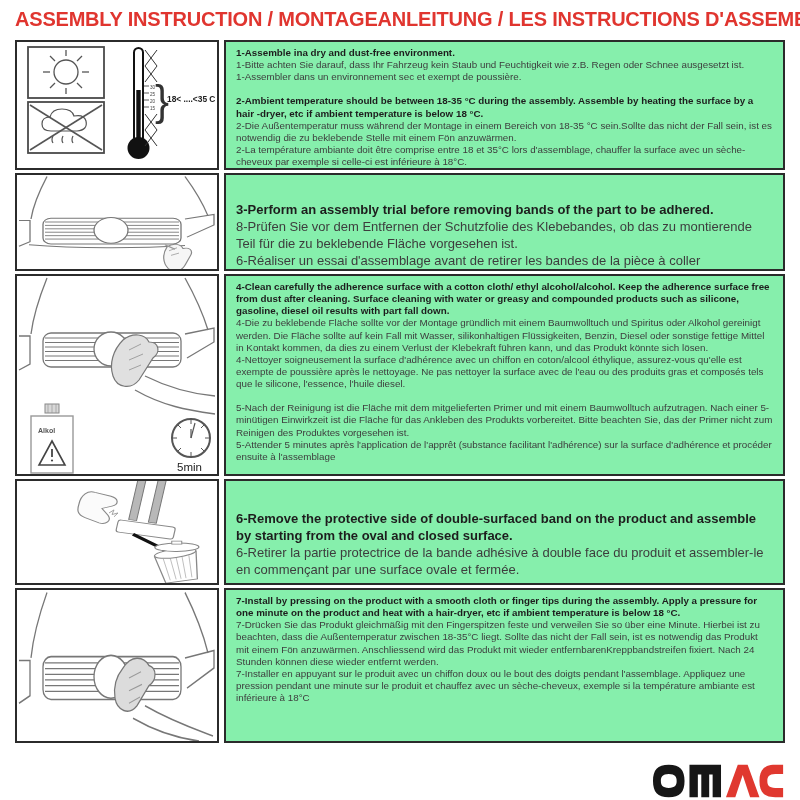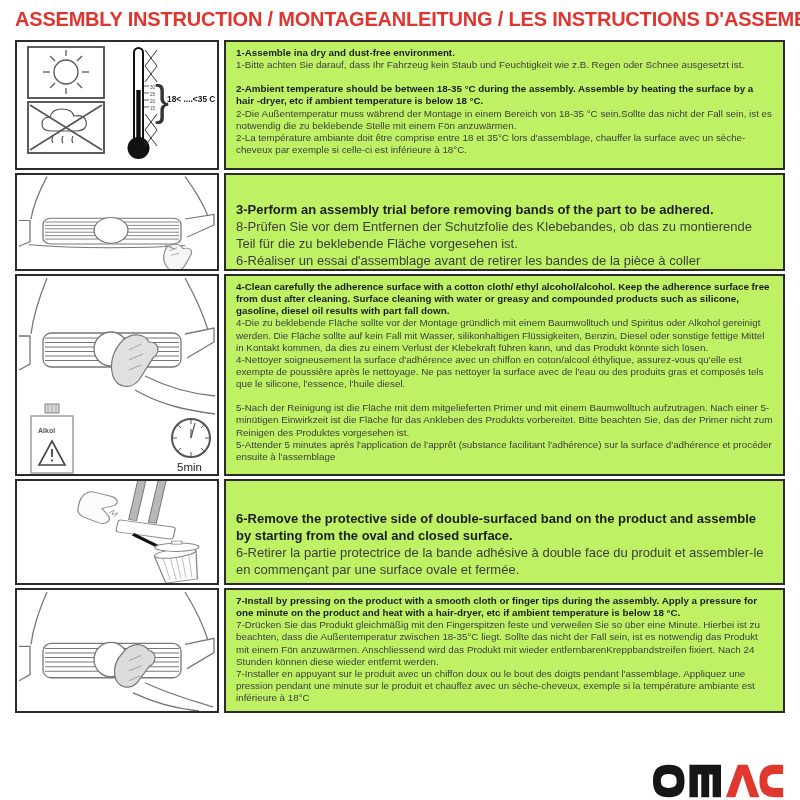--- a/index.html
+++ b/index.html
@@ -4,23 +4,23 @@
 <style>
   html,body{margin:0;padding:0;background:#ffffff;}
   .page{position:relative;width:800px;height:800px;box-sizing:border-box;
         padding:6px 15px 0 15px;overflow:hidden;background:#fff;
         font-family:"Liberation Sans",sans-serif;}
   .hdr{margin:2px 0 9px 0;text-align:center;font-weight:bold;font-size:20px;
        letter-spacing:-0.2px;color:#e0352f;white-space:nowrap;}
   .row{display:flex;gap:5px;margin-bottom:3px;}
   .art{flex:none;width:204px;border:2px solid #2b2b2b;box-sizing:border-box;
        background:#fff;position:relative;overflow:hidden;}
-  .txt{flex:1;border:2px solid #2b2b2b;box-sizing:border-box;background:#bef264;
+  .txt{flex:1;border:2px solid #2b2b2b;box-sizing:border-box;background:#86efac;
        padding:5px 10px;overflow:hidden;}
-  .r1{height:130px;} .r2{height:98px;} .r3{height:202px;} .r4{height:106px;} .r5{height:125px;}
+  .r1{height:130px;} .r2{height:98px;} .r3{height:202px;} .r4{height:106px;} .r5{height:155px;}
   .r2 .txt{padding-top:27px;} .r4 .txt{padding-top:30px;}
   p{margin:0;font-size:9.8px;line-height:1.24;color:#3d3d3d;}
   p.en{font-weight:bold;color:#1d1d1d;}
   .big p{font-size:13px;line-height:1.3;}
   .gap{height:12px;}
   .logo{position:absolute;right:9px;bottom:2px;background:#fff;padding-left:8px;}
   svg{display:block;}
   .art svg{width:100%;height:100%;}
 </style>
 </head>
@@ -79,20 +79,21 @@
               <line x1="140" y1="88" x2="128" y2="104"></line>
           </g>
           <text x="138" y="73" font-size="42" fill="#333">}</text>
           <text x="150" y="60" font-size="8.4" font-weight="bold" fill="#222">18&lt; ....&lt;35 C</text>
         </g>
       </svg>
     </div>
     <div class="txt">
       <p class="en">1-Assemble ina dry and dust-free environment.</p>
       <p>1-Bitte achten Sie darauf, dass Ihr Fahrzeug kein Staub und Feuchtigkeit wie z.B. Regen oder Schnee ausgesetzt ist.</p>
+      <p>1-Assembler dans un environnement sec et exempt de poussière.</p>
       <div class="gap"></div>
       <p class="en">2-Ambient temperature should be between 18-35 °C during the assembly. Assemble by heating the surface by a hair -dryer, etc if ambient temperature is below 18 °C.</p>
       <p>2-Die Außentemperatur muss während der Montage in einem Bereich von 18-35 °C sein.Sollte das nicht der Fall sein, ist es notwendig die zu beklebende Stelle mit einem Fön anzuwärmen.</p>
       <p>2-La température ambiante doit être comprise entre 18 et 35°C lors d'assemblage, chauffer la surface avec un sèche-cheveux par exemple si celle-ci est inférieure à 18°C.</p>
     </div>
   </div>
 
   <div class="row r2">
     <div class="art">
       <svg viewBox="0 0 200 124" preserveAspectRatio="none">

